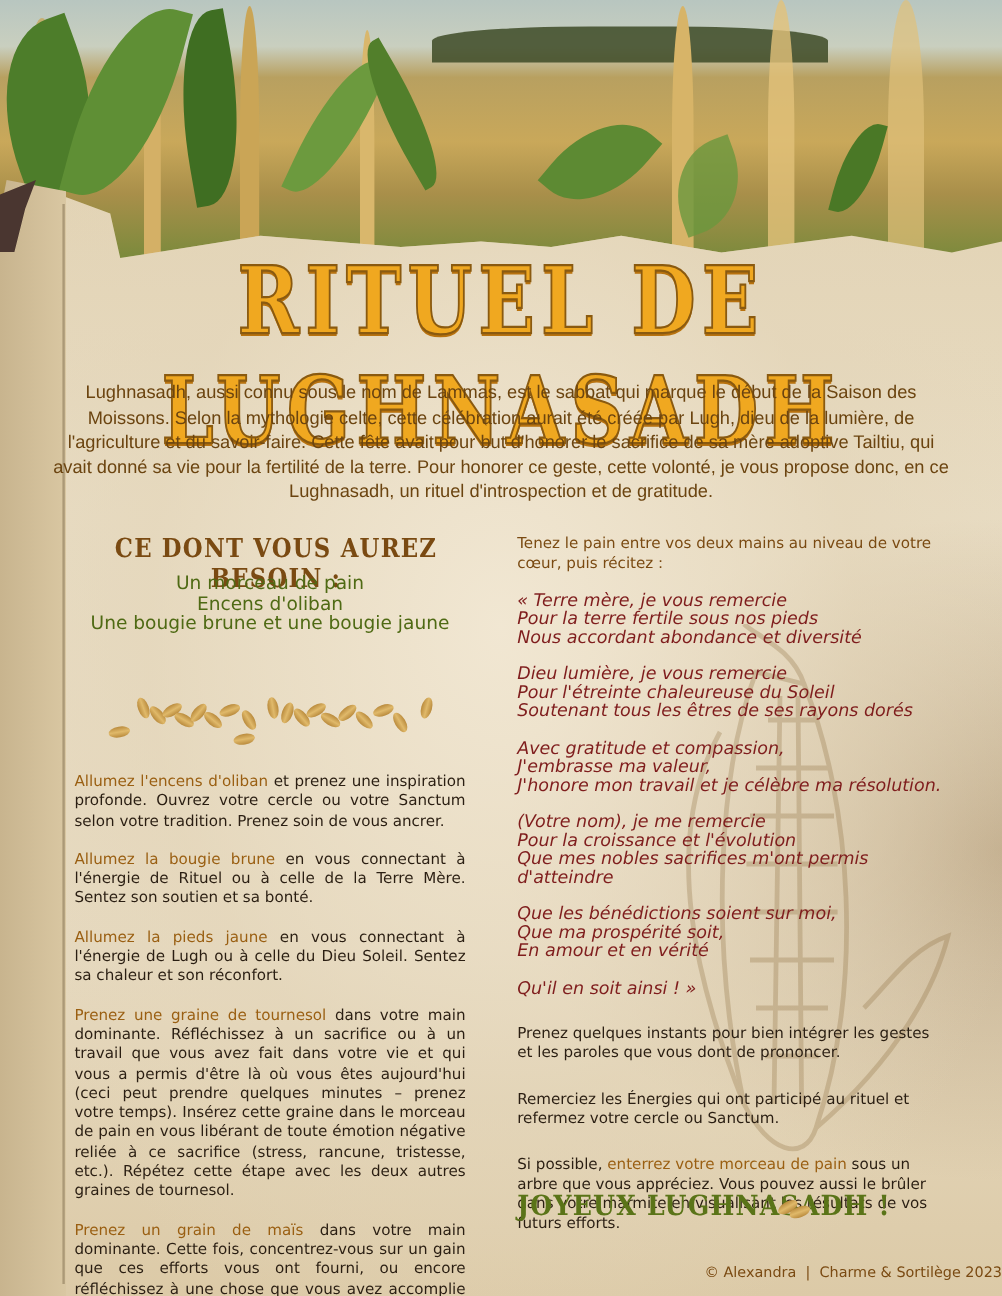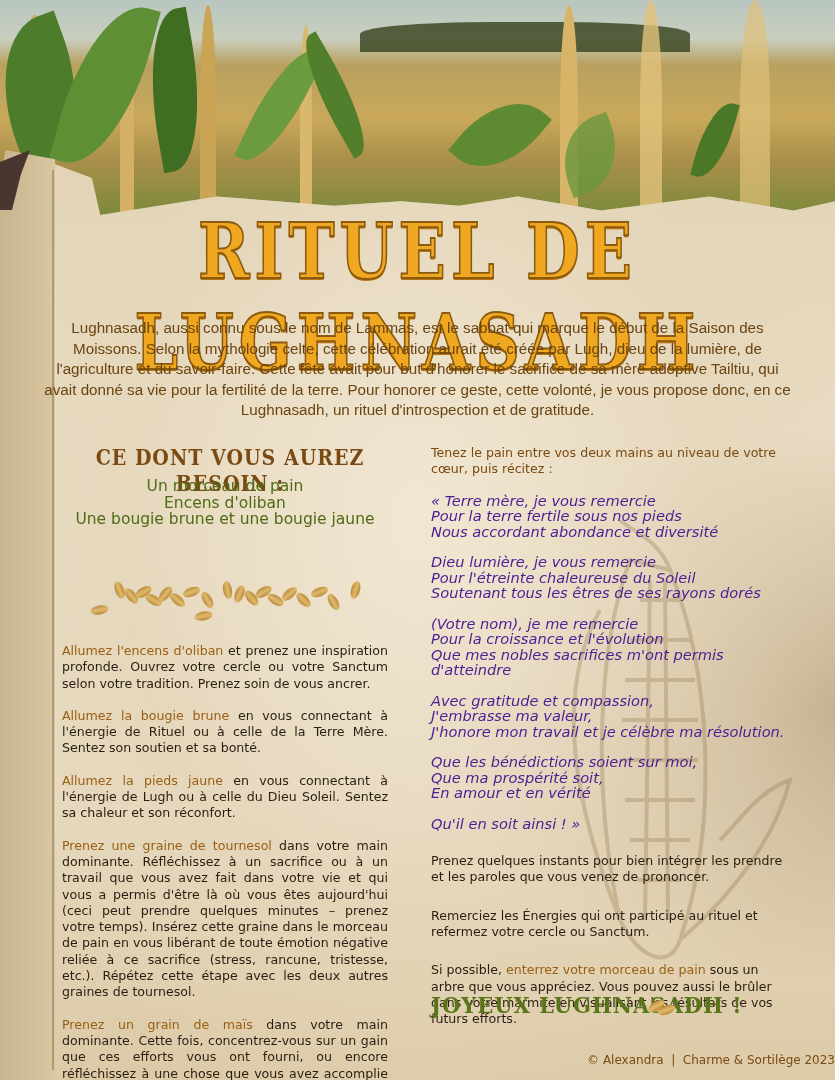--- a/index.html
+++ b/index.html
@@ -35,21 +35,21 @@
   .seed { position: absolute; width: 9px; height: 18px; border-radius: 50%; background: linear-gradient(90deg, #b98a3c, #e0b96a, #b98a3c); }
 
   .steps { position: absolute; left: 46px; top: 627px; width: 358px; font-family: "DejaVu Sans", sans-serif; font-size: 12.6px; line-height: 16.3px; color: #2a1e12; text-align: justify; }
   .steps p { margin: 16px; }
   .hl { color: #9a5f12; }
 
   
   .right { position: absolute; left: 431px; top: 445px; width: 360px; font-family: "DejaVu Sans", sans-serif; font-size: 12.6px; line-height: 16.3px; color: #3a2612; }
   .right p { margin: 0; }
   .intro2 { color: #7a4a12; }
-  .verse { color: #4c1d95; font-style: italic; font-size: 14.6px; line-height: 15.5px; margin-top: 15px !important; }
+  .verse { color: #7f1d1d; font-style: italic; font-size: 14.6px; line-height: 15.5px; margin-top: 15px !important; }
   .prose { margin-top: 22px !important; color: #2a1e12; }
   .joyeux { position: absolute; left: 431px; top: 992px; font-family: "DejaVu Serif", serif; font-weight: bold; font-size: 21px; letter-spacing: 1px; color: #5a7418; transform: scaleY(1.1); }
   .joyeux-seeds { position: absolute; left: 648px; top: 997px; width: 30px; height: 20px; }
 
   
   .corn { position: absolute; left: 560px; top: 520px; width: 240px; height: 460px; opacity: .28; }
 
   .footer { position: absolute; left: 0; top: 1053px; width: 835px; text-align: right; font-family: "DejaVu Sans", sans-serif; font-size: 12px; color: #7a4a12; }
 </style>
 </head>
@@ -138,39 +138,39 @@
     <span>« Terre mère, je vous remercie</span><br>
     <span>Pour la terre fertile sous nos pieds</span><br>
     <span>Nous accordant abondance et diversité</span>
   </p>
   <p class="verse">
     <span>Dieu lumière, je vous remercie</span><br>
     <span>Pour l'étreinte chaleureuse du Soleil</span><br>
     <span>Soutenant tous les êtres de ses rayons dorés</span>
   </p>
   <p class="verse">
+    <span>Avec gratitude et compassion,</span><br>
+    <span>J'embrasse ma valeur,</span><br>
+    <span>J'honore mon travail et je célèbre ma résolution.</span>
+  </p>
+  <p class="verse">
     <span>(Votre nom), je me remercie</span><br>
     <span>Pour la croissance et l'évolution</span><br>
     <span>Que mes nobles sacrifices m'ont permis d'atteindre</span>
-  </p>
-  <p class="verse">
-    <span>Avec gratitude et compassion,</span><br>
-    <span>J'embrasse ma valeur,</span><br>
-    <span>J'honore mon travail et je célèbre ma résolution.</span>
   </p>
   <p class="verse">
     <span>Que les bénédictions soient sur moi,</span><br>
     <span>Que ma prospérité soit,</span><br>
     <span>En amour et en vérité</span>
   </p>
   <p class="verse">
     <span>Qu'il en soit ainsi ! »</span>
   </p>
 
-  <p class="prose">Prenez quelques instants pour bien intégrer les prendre et les paroles que vous venez de prononcer.</p>
+  <p class="prose">Prenez quelques instants pour bien intégrer les gestes et les paroles que vous dont de prononcer.</p>
   <p class="prose">Remerciez les Énergies qui ont participé au rituel et refermez votre cercle ou Sanctum.</p>
   <p class="prose"><span>Si possible, </span><span class="hl">enterrez votre morceau de pain</span><span> sous un arbre que vous appréciez. Vous pouvez aussi le brûler dans votre marmite en visualisant les résultats de vos futurs efforts.</span></p>
 </div>
 
 <div class="joyeux" style="text-transform:uppercase;">Joyeux Lughnasadh !</div>
 <div class="joyeux-seeds">
   <span class="seed" style="left:4px;top:0;transform:rotate(60deg);"></span>
   <span class="seed" style="left:14px;top:4px;transform:rotate(70deg);"></span>
 </div>
 

